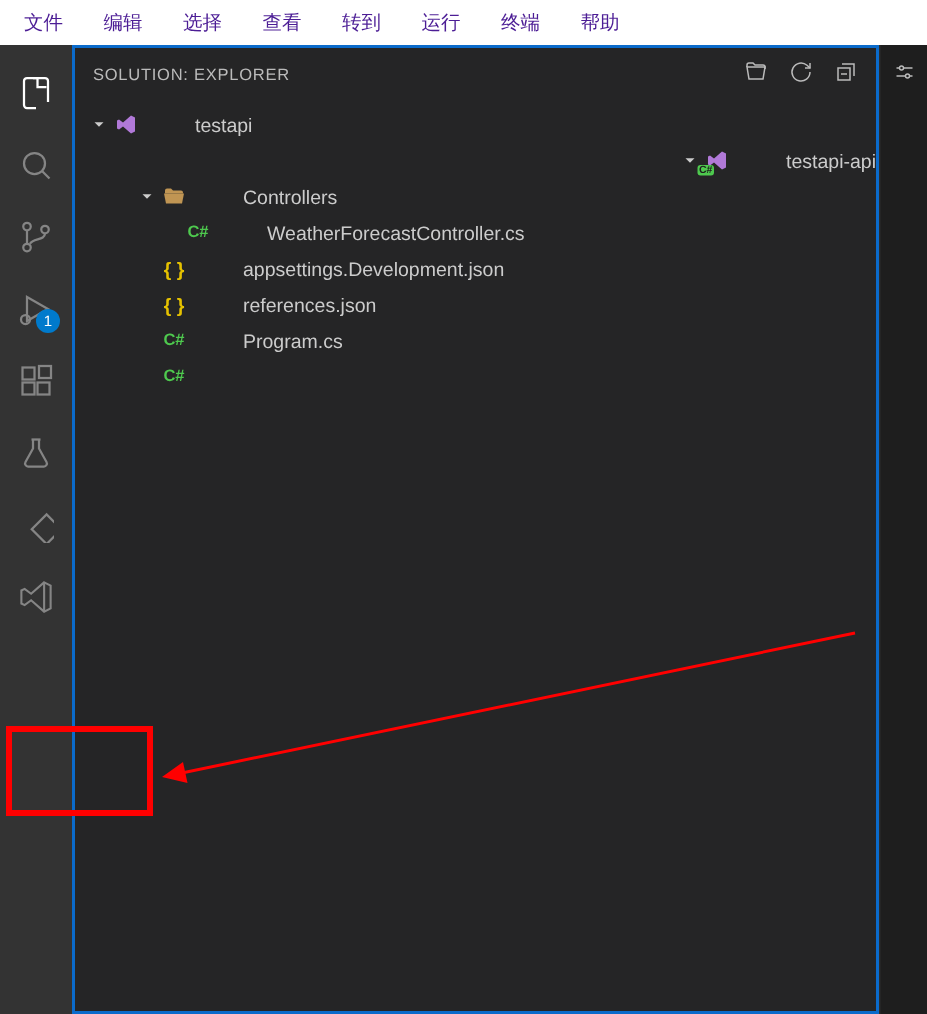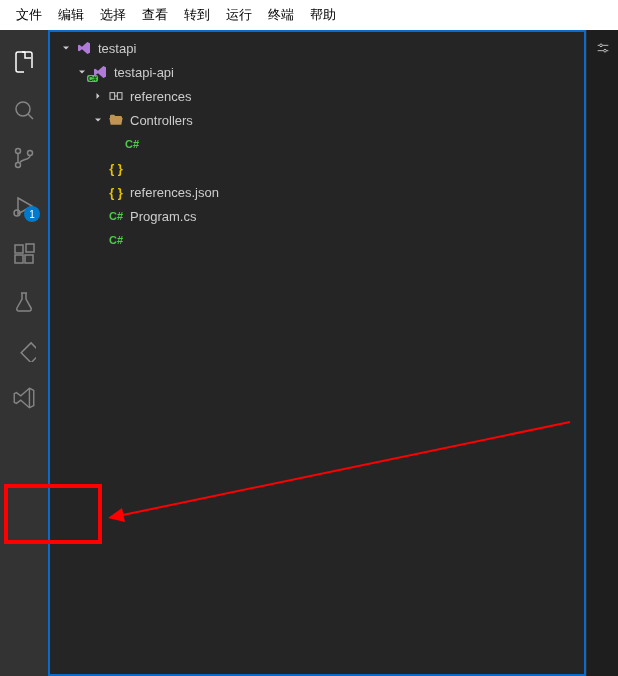--- a/index.html
+++ b/index.html
@@ -1,40 +1,40 @@
 <!DOCTYPE html>
 <html><head>
   <meta charset="utf-8">
   <style>
     * { margin: 0; padding: 0; box-sizing: border-box; }
     body { font-family: "Segoe UI", -apple-system, sans-serif; font-size: 13px; background: #1e1e1e; color: #cccccc; width: 618px; height: 676px; overflow: hidden; position: relative; }
     
-    .menubar { height: 30px; background: #ffffff; color: #000000; display: flex; align-items: center; padding: 0 8px; gap: 0; }
+    .menubar { height: 30px; background: #ffffff; color: #4c1d95; display: flex; align-items: center; padding: 0 8px; gap: 11px; }
     .menubar-item { padding: 4px 8px; cursor: pointer; font-size: 13px; }
     
     .main-area { display: flex; height: calc(100% - 30px); }
     
     .activity-bar { width: 48px; background: #333333; display: flex; flex-direction: column; align-items: center; padding-top: 8px; position: relative; }
     .activity-item { width: 48px; height: 48px; display: flex; align-items: center; justify-content: center; cursor: pointer; color: #858585; position: relative; }
     .activity-item.active { color: #ffffff; }
     .activity-item .badge { position: absolute; bottom: 8px; right: 8px; background: #007acc; color: #ffffff; border-radius: 50%; width: 16px; height: 16px; display: flex; align-items: center; justify-content: center; font-size: 10px; }
     
     .sidebar { flex: 1; background: #252526; border: 2px solid #0b6bcb; display: flex; flex-direction: column; }
     .sidebar-header { height: 35px; display: flex; align-items: center; justify-content: space-between; padding: 0 12px; color: #bbbbbb; font-size: 11px; letter-spacing: 0.5px; }
     .sidebar-header-actions { display: flex; gap: 14px; align-items: center; }
     .sidebar-header-actions span { cursor: pointer; color: #bbbbbb; }
     
     .tree { flex: 1; padding: 4px 0; overflow: auto; }
     .tree-row { display: flex; align-items: center; height: 24px; padding-left: 8px; cursor: pointer; white-space: nowrap; }
     .tree-chevron { width: 16px; display: inline-flex; align-items: center; justify-content: center; color: #cccccc; font-size: 12px; }
     .tree-icon { width: 20px; display: inline-flex; align-items: center; justify-content: center; margin-right: 4px; }
-    .tree-label { color: #cccccc; }
+    .tree-label { color: #cccccc; margin-left: 32px; }
     
     .indent-0 { padding-left: 8px; }
-    .indent-1 { padding-left: 24px; }
+    .indent-1 { padding-left: 24px; justify-content: flex-end; }
     .indent-2 { padding-left: 40px; }
     .indent-3 { padding-left: 56px; }
     
     .editor-strip { width: 32px; background: #1e1e1e; border-left: 1px solid #2d2d2d; display: flex; flex-direction: column; align-items: center; padding-top: 10px; color: #bbbbbb; }
     
     .red-box { position: absolute; border: 4px solid #ff0000; left: 4px; top: 484px; width: 98px; height: 60px; pointer-events: none; z-index: 100; }
     .red-arrow { position: absolute; z-index: 99; left: 100px; top: 420px; pointer-events: none; }
     
     .icon-cs { color: #4ec94e; font-size: 11px; font-weight: bold; }
     .icon-json { color: #e6c200; font-size: 13px; font-weight: bold; }
@@ -109,20 +109,44 @@
     </div>
     <div class="activity-item">
       <svg width="26" height="26" viewBox="0 0 24 24" fill="none" stroke="currentColor" stroke-width="1.3">
           <path d="M17 3l4 2v14l-4 2-8-7-4 3-2-1V8l2-1 4 3 8-7z"></path>
           <path d="M17 3v18"></path>
         </svg>
     </div>
   </div>
 
   <div class="sidebar">
+    <div class="sidebar-header">
+      <span>SOLUTION: EXPLORER</span>
+      <div class="sidebar-header-actions">
+        <span>
+          <svg width="16" height="16" viewBox="0 0 24 24" fill="none" stroke="currentColor" stroke-width="1.5">
+              <path d="M3 7V5a2 2 0 0 1 2-2h4l2 2h8a2 2 0 0 1 2 2v2"></path>
+              <path d="M3 7h18l-2 12H5L3 7z"></path>
+            </svg>
+        </span>
+        <span>
+          <svg width="16" height="16" viewBox="0 0 24 24" fill="none" stroke="currentColor" stroke-width="1.5">
+              <path d="M21 12a9 9 0 1 1-3-6.7L21 8"></path>
+              <path d="M21 3v5h-5"></path>
+            </svg>
+        </span>
+        <span>
+          <svg width="16" height="16" viewBox="0 0 24 24" fill="none" stroke="currentColor" stroke-width="1.5">
+              <rect x="4" y="8" width="12" height="12"></rect>
+              <path d="M8 4h12v12"></path>
+              <line x1="7" y1="14" x2="13" y2="14"></line>
+            </svg>
+        </span>
+      </div>
+    </div>
 
     <div class="tree">
 
       <div class="tree-row indent-0">
         <span class="tree-chevron">
           <svg width="12" height="12" viewBox="0 0 16 16" fill="currentColor">
               <path d="M4 6l4 4 4-4z"></path>
             </svg>
         </span>
         <span class="tree-icon icon-vs">
@@ -141,60 +165,47 @@
         </span>
         <span class="tree-icon icon-vs" style="position:relative;">
           <svg width="16" height="16" viewBox="0 0 24 24" fill="#b179d8">
               <path d="M17 3l4 2v14l-4 2-8-7-4 3-2-1V8l2-1 4 3 8-7z"></path>
             </svg>
           <span style="position:absolute;left:-3px;bottom:-2px;background:#4ec94e;color:#1e1e1e;font-size:7px;border-radius:2px;padding:0 1px;font-weight:bold;">C#</span>
         </span>
         <span class="tree-label">testapi-api</span>
       </div>
 
-      <div class="tree-row indent-2">
-        <span class="tree-chevron">
-          <svg width="12" height="12" viewBox="0 0 16 16" fill="currentColor">
-              <path d="M6 4l4 4-4 4z"></path>
-            </svg>
-        </span>
-        <span class="tree-icon icon-ref">
-          <svg width="16" height="16" viewBox="0 0 24 24" fill="none" stroke="currentColor" stroke-width="1.5">
-              <rect x="3" y="7" width="7" height="10"></rect>
-              <rect x="14" y="7" width="7" height="10"></rect>
-              <line x1="10" y1="12" x2="14" y2="12"></line>
-            </svg>
-        </span>
-        <span class="tree-label">references</span>
-      </div>
 
 
       <div class="tree-row indent-2">
         <span class="tree-chevron">
           <svg width="12" height="12" viewBox="0 0 16 16" fill="currentColor">
               <path d="M4 6l4 4 4-4z"></path>
             </svg>
         </span>
         <span class="tree-icon icon-folder">
           <svg width="16" height="16" viewBox="0 0 24 24" fill="currentColor">
               <path d="M3 6a2 2 0 0 1 2-2h4l2 2h8a2 2 0 0 1 2 2v1H3V6z"></path>
               <path d="M2 9h20l-2 10H4L2 9z"></path>
             </svg>
         </span>
         <span class="tree-label">Controllers</span>
       </div>
 
       <div class="tree-row indent-3">
         <span class="tree-chevron"></span>
         <span class="tree-icon icon-cs">C#</span>
+        <span class="tree-label">WeatherForecastController.cs</span>
       </div>
 
       <div class="tree-row indent-2">
         <span class="tree-chevron"></span>
         <span class="tree-icon icon-json">{ }</span>
+        <span class="tree-label">appsettings.Development.json</span>
       </div>
 
       <div class="tree-row indent-2">
         <span class="tree-chevron"></span>
         <span class="tree-icon icon-json">{ }</span>
         <span class="tree-label">references.json</span>
       </div>
 
       <div class="tree-row indent-2">
         <span class="tree-chevron"></span>

